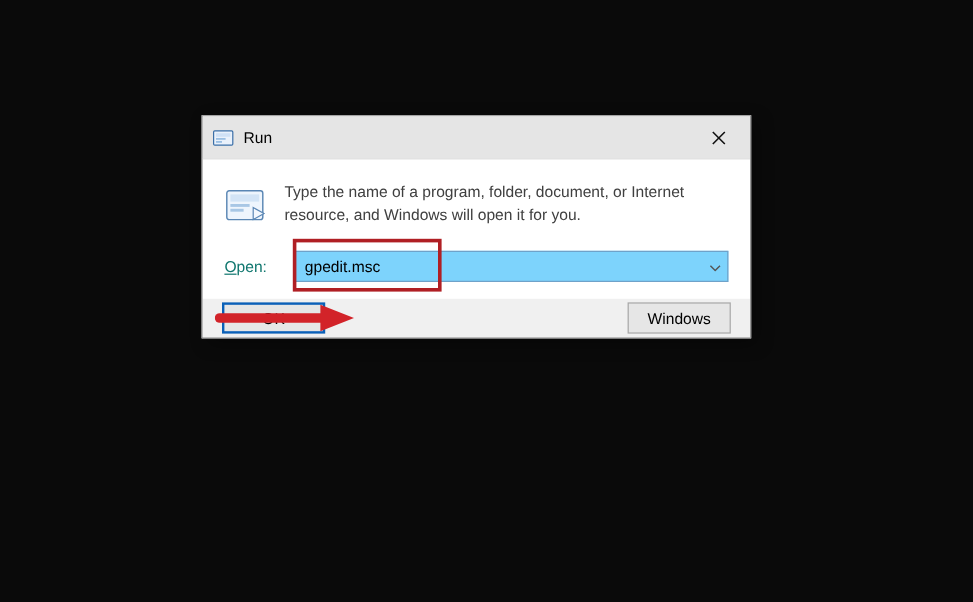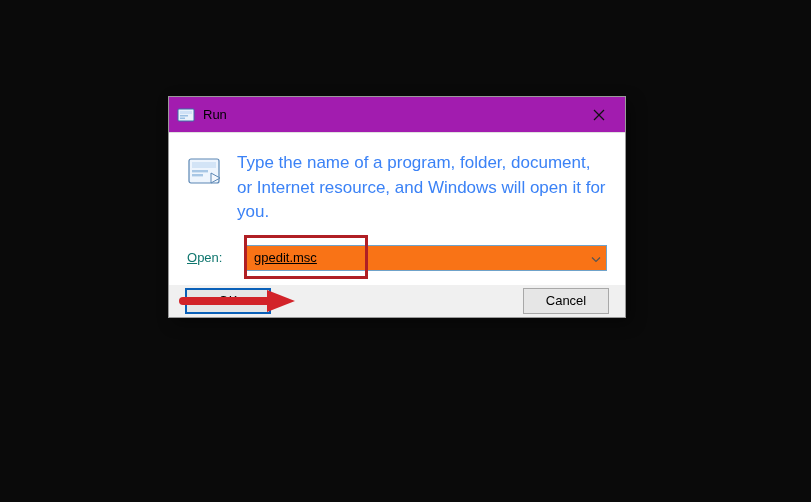--- a/index.html
+++ b/index.html
@@ -19,21 +19,21 @@
       width: 458px;
       background: #fff;
       border: 1px solid #9a9a9a;
       box-shadow: 5px 5px 14px rgba(0,0,0,0.4);
     }
     .titlebar {
       display: flex;
       align-items: center;
       height: 36px;
       padding: 0 4px 0 8px;
-      background: #a21caf;
+      background: #e5e5e5;
       border-bottom: 1px solid #e0e0e0;
     }
     .titlebar-icon {
       width: 18px;
       height: 18px;
       margin-right: 8px;
       display: flex;
       align-items: center;
       justify-content: center;
     }
@@ -63,23 +63,23 @@
       gap: 14px;
       margin-bottom: 20px;
     }
     .run-icon-large {
       width: 36px;
       height: 36px;
       flex-shrink: 0;
       margin-top: 2px;
     }
     .desc-text {
-      color: #3b82f6;
+      color: #404040;
       line-height: 1.45;
-      font-size: 17px;
+      font-size: 13px;
     }
     .input-row {
       display: flex;
       align-items: center;
       gap: 10px;
       position: relative;
     }
     .open-label {
       width: 48px;
       color: #0f766e;
@@ -90,23 +90,22 @@
       flex: 1;
     }
     .combo {
       width: 100%;
       height: 26px;
       border: 1px solid #6fa2c9;
       padding: 2px 26px 2px 8px;
       font-size: 13px;
       font-family: inherit;
       color: #000;
-      background: #f97316;
+      background: #7dd3fc;
       outline: none;
-      text-decoration: underline;
     }
     .combo-chevron {
       position: absolute;
       right: 6px;
       top: 50%;
       transform: translateY(-50%);
       pointer-events: none;
     }
     .highlight-box {
       position: absolute;
@@ -203,16 +202,16 @@
   </div>
 
   <div class="button-bar">
     <div class="arrow-annot">
       <svg width="120" height="28" viewBox="0 0 120 28">
         <line x1="4" y1="14" x2="92" y2="14" stroke="#d22329" stroke-width="8" stroke-linecap="round"></line>
         <polygon points="88,3 116,14 88,25" fill="#d22329"></polygon>
       </svg>
     </div>
     <button class="win-btn default">OK</button>
-    <button class="win-btn">Cancel</button>
+    <button class="win-btn">Windows</button>
   </div>
 
 </div>
 
 </body></html>

